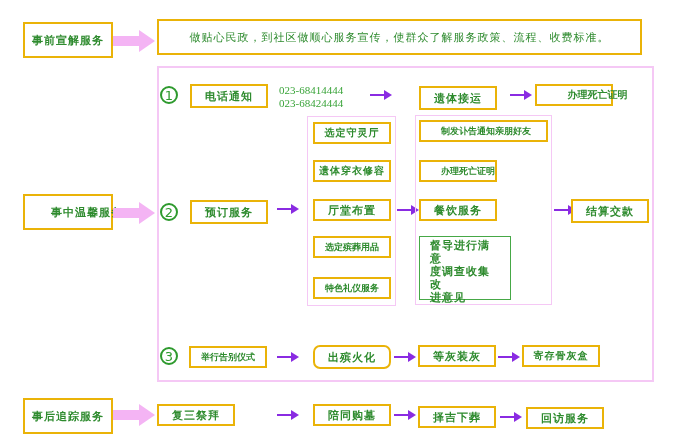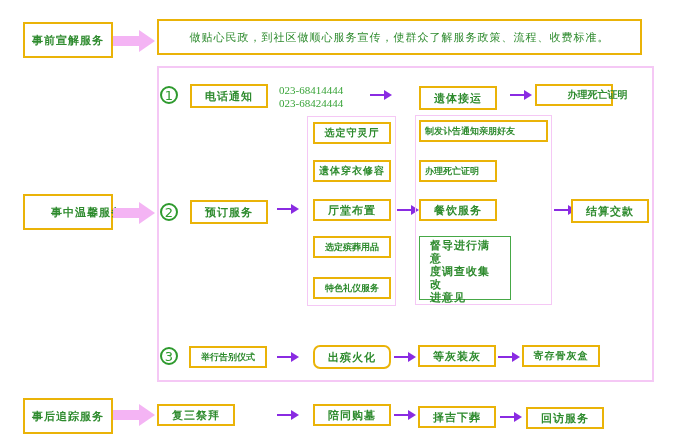--- a/index.html
+++ b/index.html
@@ -2,21 +2,21 @@
 <html><head>
 <meta charset="utf-8">
 <style>
   html, body { margin:0; padding:0; background:#ffffff; }
   body { width:700px; height:442px; position:relative; overflow:hidden;
          font-family:"DejaVu Sans", sans-serif; }
   .box { position:absolute; border:2px solid #eab308; background:#fff;
          color:#2e8b2e; font-weight:bold; font-size:11px; display:flex;
          align-items:center; justify-content:center; box-sizing:border-box;
          white-space:nowrap; letter-spacing:1px; }
-  .box.left { justify-content:flex-start; padding-left:4px; }
+  .box.left { justify-content:flex-start; padding-left:20px; }
   .box.thin { border-width:1px; border-color:#46a846; }
   .frame { position:absolute; border:2px solid #f5c8f5; box-sizing:border-box; }
   .frame.thin { border-width:1px; }
   .pinkarrow { position:absolute; width:42px; height:22px; }
   .arrow { position:absolute; width:22px; height:10px; }
   .circ { position:absolute; width:18px; height:18px; border:2px solid #2e9a2e;
           border-radius:50%; color:#2e9a2e; font-size:13px; display:flex;
           align-items:center; justify-content:center; box-sizing:border-box;
           font-family:"DejaVu Sans", sans-serif; }
   .phone { position:absolute; color:#3aa43a; font-size:11px; line-height:13px;

